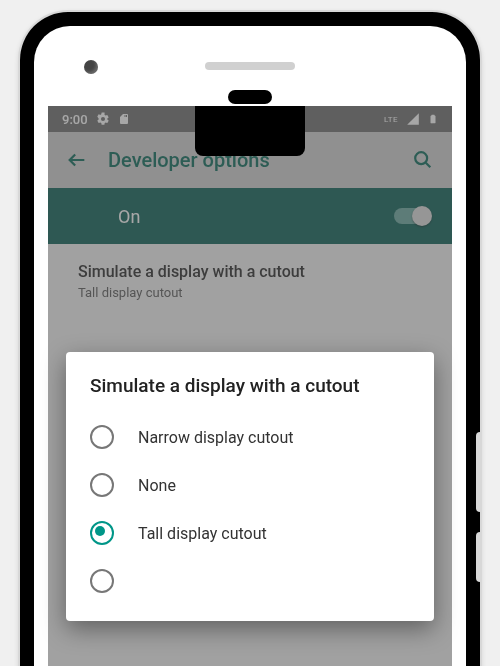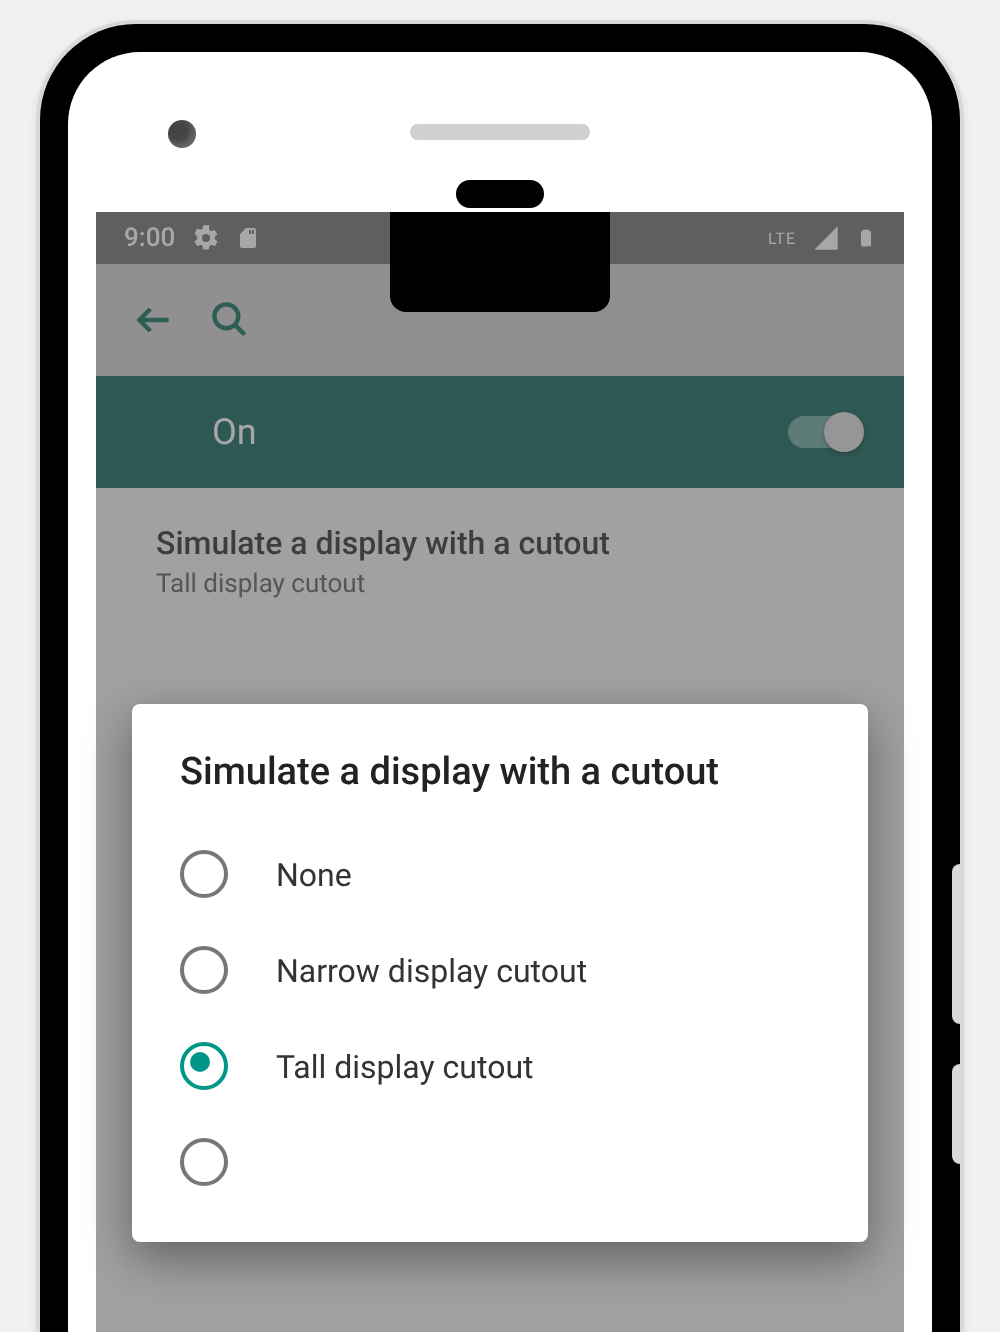--- a/index.html
+++ b/index.html
@@ -270,54 +270,55 @@
         </span>
       </div>
     </div>
 
     <div class="toolbar">
       <span class="back">
         <svg width="22" height="22" viewBox="0 0 24 24" fill="none" stroke="#0a6a5a" stroke-width="2.4">
             <path d="M20 12H4M10 6l-6 6 6 6"></path>
           </svg>
       </span>
+      <span class="title">Developer options</span>
       <span class="search">
         <svg width="22" height="22" viewBox="0 0 24 24" fill="none" stroke="#0a6a5a" stroke-width="2.4">
             <circle cx="10" cy="10" r="6.5"></circle>
             <path d="M20 20l-5-5"></path>
           </svg>
       </span>
     </div>
 
     <div class="on-row">
-      <span style="margin-left:36px;">On</span>
+      <span style="margin-left:48px;">On</span>
       <span class="switch">
           <span class="thumb"></span>
         </span>
     </div>
 
     <div class="setting-row">
       <div class="stitle">Simulate a display with a cutout</div>
       <div class="ssub">Tall display cutout</div>
     </div>
 
 
     <div class="dim"></div>
   </div>
 
   <div class="dialog">
     <div class="dtitle">Simulate a display with a cutout</div>
 
     <div class="opt">
       <span class="radio"></span>
-      <span>None</span>
+      <span>Narrow display cutout</span>
     </div>
     <div class="opt">
       <span class="radio"></span>
-      <span>Narrow display cutout</span>
+      <span>None</span>
     </div>
     <div class="opt">
       <span class="radio selected"></span>
       <span>Tall display cutout</span>
     </div>
     <div class="opt">
       <span class="radio"></span>
     </div>
   </div>
 </div>

